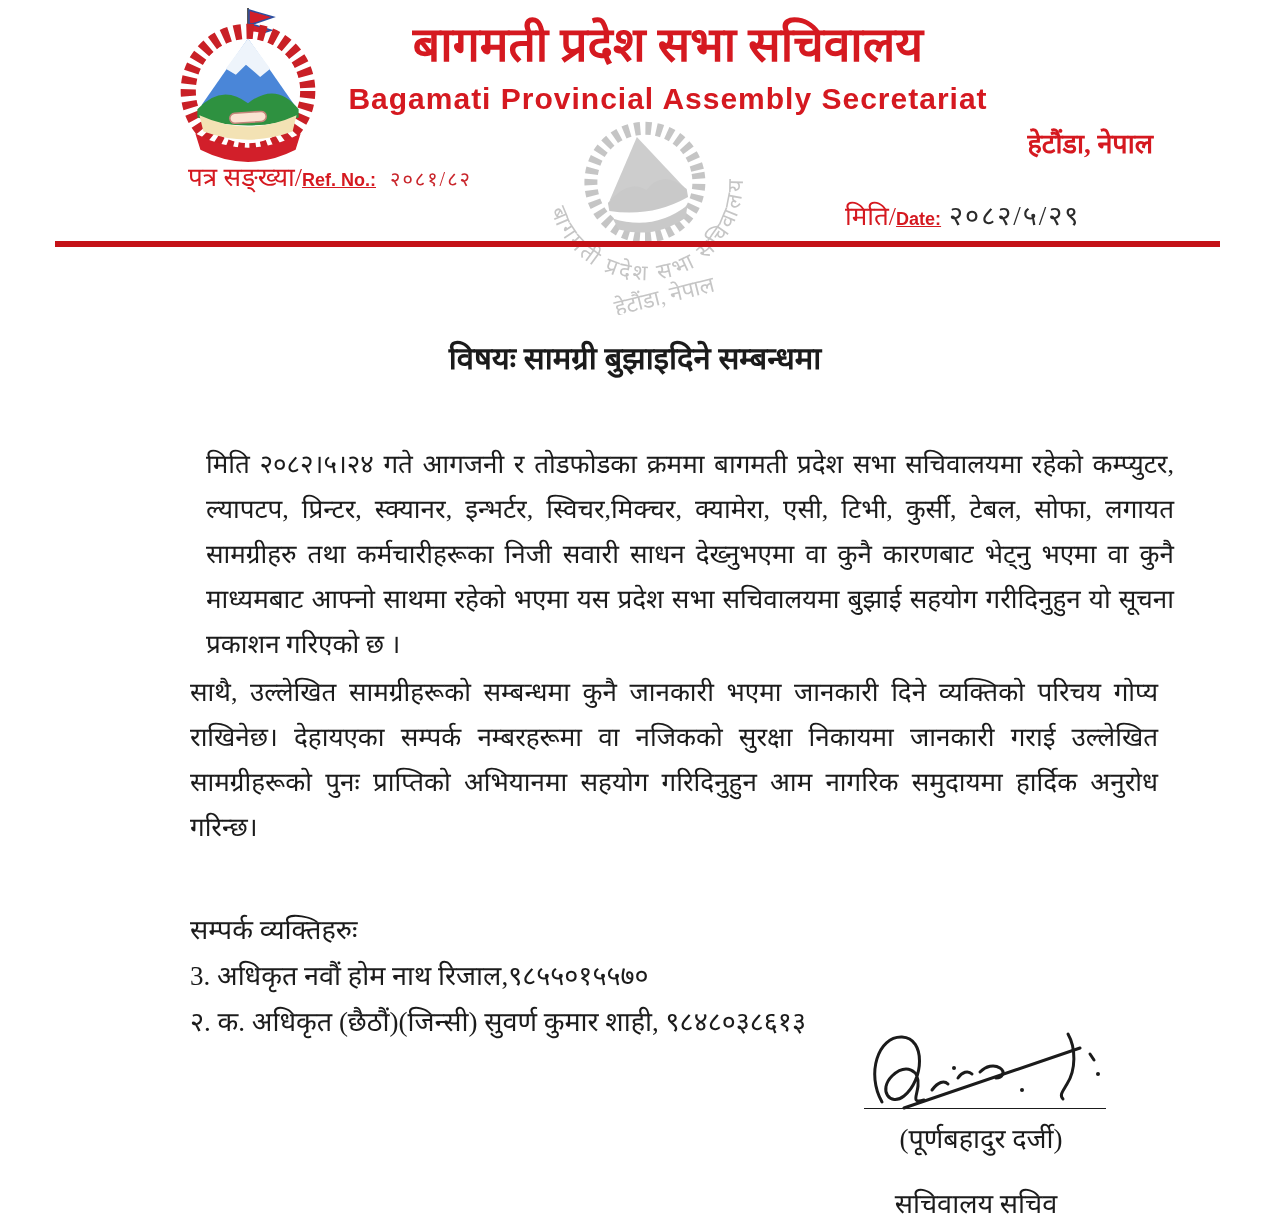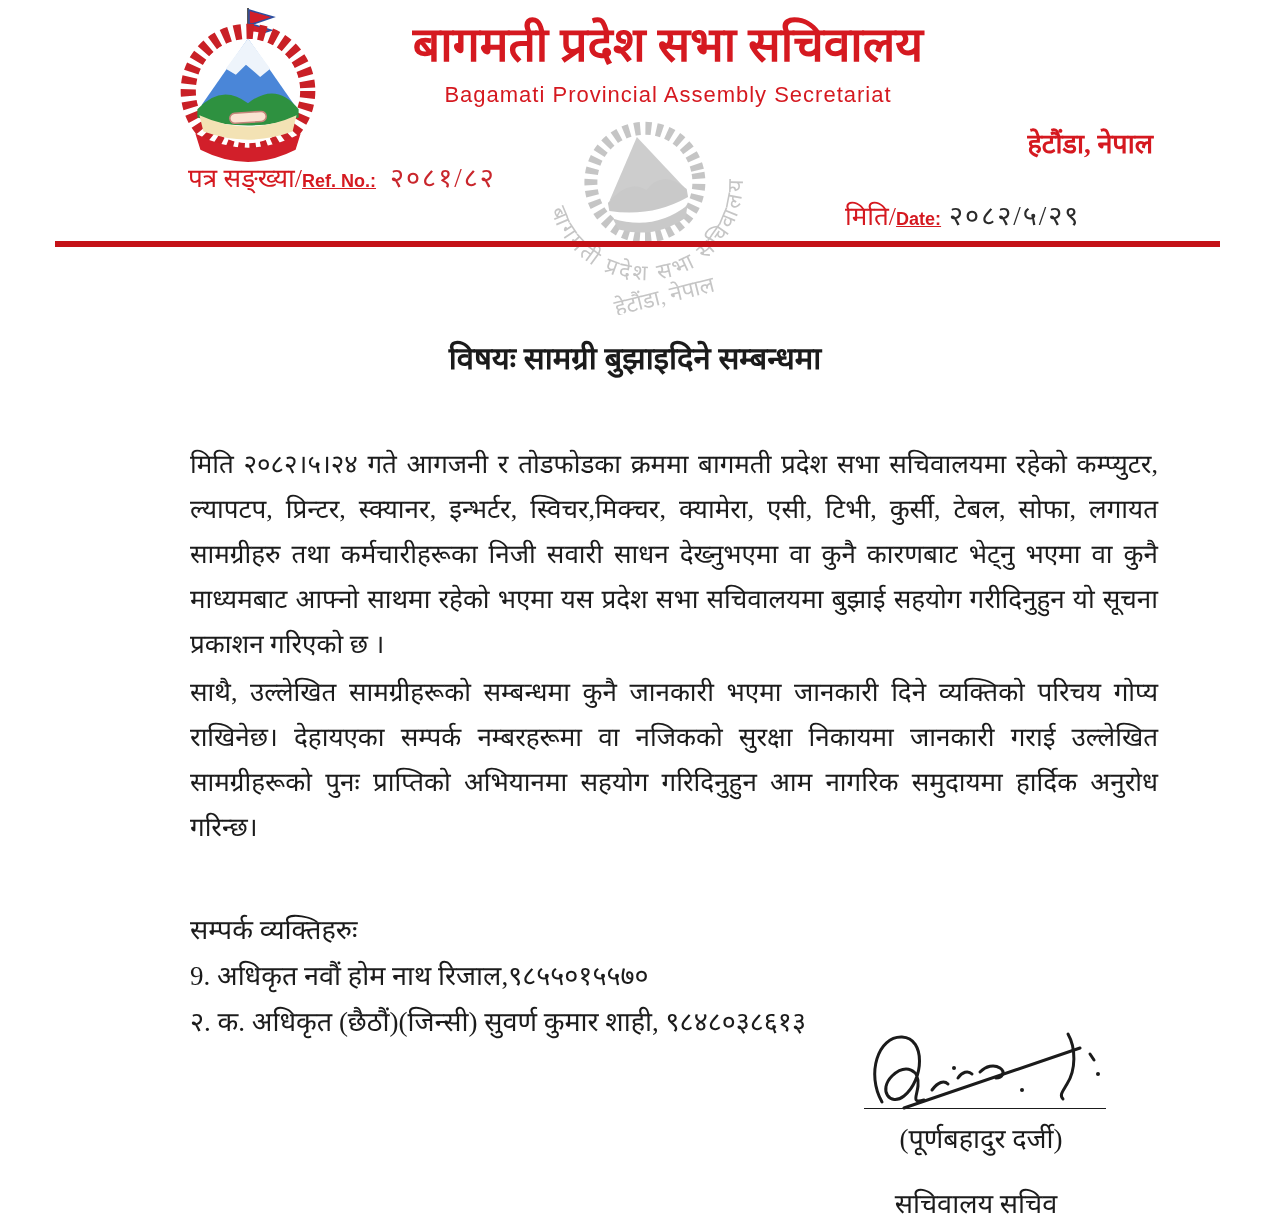--- a/index.html
+++ b/index.html
@@ -16,50 +16,50 @@
 
   
   .logo { left:166px; top:6px; width:164px; height:162px; z-index:2; }
   .title-np {
     left:63px; top:10px; width:1210px; text-align:center;
     font-size:48px; font-weight:bold; color:#d51920; z-index:2;
   }
   .title-en {
     left:63px; top:82px; width:1210px; text-align:center;
     font-family:"Liberation Sans","DejaVu Sans",sans-serif;
-    font-size:22px; font-weight:normal; color:#d51920; letter-spacing:1px; z-index:2;
+    font-size:30px; font-weight:bold; color:#d51920; letter-spacing:1px; z-index:2;
   }
   .location {
     right:122px; top:124px; font-size:27px; color:#d51920; font-weight:bold; z-index:2;
   }
   .meta-row { font-size:26px; color:#d51920; z-index:2; white-space:nowrap; }
   .meta-row .en { font-family:"Liberation Sans","DejaVu Sans",sans-serif; font-size:18px; font-weight:bold;text-decoration:underline; }
   .ref-row { left:188px; top:158px; }
   .dispatch-row { left:185px; top:201px; }
   .date-row { left:845px; top:196px; }
-  .ref-value { font-size:27px; color:#c9262c; padding-left:14px; letter-spacing:2px; }
+  .ref-value { font-size:20px; color:#c9262c; padding-left:14px; letter-spacing:2px; }
   .date-value { font-size:27px; color:#2b2b2b; padding-left:8px; letter-spacing:2px; }
 
   .red-rule {
     left:55px; top:241px; width:1165px; height:6px;
     background:#c41117; z-index:3;
   }
 
   .watermark { left:498px; top:90px; width:300px; height:225px; z-index:1; }
 
   
   .subject {
     left:30px; top:336px; width:1210px; text-align:center;
     font-size:31px; font-weight:bold; z-index:2;
   }
   .para {
     left:190px; width:968px; text-align:justify;
     font-size:26px; line-height:45px; z-index:2;
   }
-  .para1 { top:442px; }
+  .para1 { top:442px;margin-left:16px; }
   .para2 { top:670px; }
 
   .contacts-heading { left:190px; top:910px; font-size:27px; z-index:2; }
   .contact-item { left:190px; font-size:27px; z-index:2; }
   .contact-1 { top:956px; }
   .contact-2 { top:1002px; }
 
   
   .signature-block { left:856px; top:1028px; width:266px; z-index:2; }
   .sig-svg { display:block; width:256px; height:84px; margin-left:6px; }
@@ -112,21 +112,21 @@
   </div>
 
   <div class="abs red-rule"></div>
 
   <div class="abs subject">विषयः सामग्री बुझाइदिने सम्बन्धमा</div>
 
   <div class="abs para para1">मिति २०८२।५।२४ गते आगजनी र तोडफोडका क्रममा बागमती प्रदेश सभा सचिवालयमा रहेको कम्प्युटर, ल्यापटप, प्रिन्टर, स्क्यानर, इन्भर्टर, स्विचर,मिक्चर, क्यामेरा, एसी, टिभी, कुर्सी, टेबल, सोफा, लगायत सामग्रीहरु तथा कर्मचारीहरूका निजी सवारी साधन देख्नुभएमा वा कुनै कारणबाट भेट्नु भएमा वा कुनै माध्यमबाट आफ्नो साथमा रहेको भएमा यस प्रदेश सभा सचिवालयमा बुझाई सहयोग गरीदिनुहुन यो सूचना प्रकाशन गरिएको छ ।</div>
   <div class="abs para para2">साथै, उल्लेखित सामग्रीहरूको सम्बन्धमा कुनै जानकारी भएमा जानकारी दिने व्यक्तिको परिचय गोप्य राखिनेछ।  देहायएका सम्पर्क नम्बरहरूमा वा नजिकको सुरक्षा निकायमा जानकारी गराई उल्लेखित सामग्रीहरूको पुनः प्राप्तिको अभियानमा सहयोग गरिदिनुहुन आम नागरिक समुदायमा हार्दिक अनुरोध गरिन्छ।</div>
 
   <div class="abs contacts-heading">सम्पर्क व्यक्तिहरुः</div>
-  <div class="abs contact-item contact-1">9. अधिकृत नवौं होम नाथ रिजाल,९८५५०१५५७०</div>
+  <div class="abs contact-item contact-1">3. अधिकृत नवौं होम नाथ रिजाल,९८५५०१५५७०</div>
   <div class="abs contact-item contact-2">२. क. अधिकृत (छैठौं)(जिन्सी) सुवर्ण कुमार शाही, ९८४८०३८६१३</div>
 
   <div class="abs signature-block">
     <svg class="sig-svg" viewBox="0 0 256 84" aria-hidden="true">
       <g fill="none" stroke="#1b1b1b" stroke-width="3" stroke-linecap="round">
         <path d="M20 74 C4 46 16 8 40 9 C64 10 62 52 42 68 C28 79 16 62 30 48 C44 35 58 42 56 58 C55 68 49 76 62 72"></path>
         <path d="M70 62 C76 54 82 52 86 56"></path>
         <path d="M96 50 C100 44 106 42 110 46"></path>
         <path d="M118 44 C124 38 132 36 138 40 C144 44 140 50 134 50"></path>
         <path d="M42 80 L218 20"></path>

